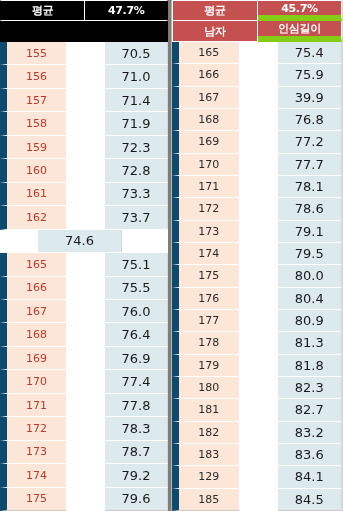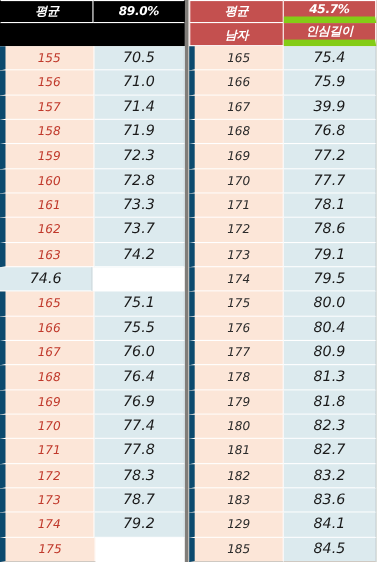--- a/index.html
+++ b/index.html
@@ -20,21 +20,20 @@
     background: #d8d8d0;
   }
 
   .panel {
     width: 171px;
     height: 511px;
     display: flex;
     flex-direction: column;
     background: #ffffff;
     position: relative;
-    font-style: italic;
   }
 
   .panel-left { border-right: 3px solid #807d79; }
   .panel-right { border-left: 1px solid #b9b6b1; }
 
   
   .hdr-row {
     display: flex;
     flex-direction: row;
     height: 21px;
@@ -110,49 +109,50 @@
     justify-content: center;
     font-size: 12px;
     line-height: 1;
     overflow: hidden;
     white-space: nowrap;
     border-bottom: 1px solid #ffffff;
   }
 
   .cell-h {
     background: #fce6d8;
-    border-left: 5px solid #0c4a6e;
+    border-left: 7px solid #0c4a6e;
     border-right: 1px solid #ffffff;
     font-size: 11px;
   }
   .cell-v {
     background: #dceaee;
     border-right: 1px solid #cfd9dd;
     font-weight: 400;
     font-size: 13px;
     color: #1a1a1a;
+    margin-left: 38px;
   }
 
   .panel-left .cell-h  { width: 87px; color: #c0392b; }
   .panel-left .cell-v  { width: 84px; }
   .panel-right .cell-h { width: 86px; color: #2b2b2b; }
   .panel-right .cell-v { width: 84px; }
 
   .row:last-child .cell { border-bottom: 1px solid #cfc9c2; }
 </style>
 </head>
 <body>
 
 <div id="root">
 
   <div class="panel panel-left">
 
     <div class="hdr-row r1">
       <div class="hdr-cell c1">평균</div>
-      <div class="hdr-cell c2">89.0%</div>
+      <div class="hdr-cell c2">47.7%</div>
     </div>
 
     <div class="hdr-row r2">
       <div class="hdr-cell c1">여자</div>
       <div class="hdr-cell c2">인심길이</div>
     </div>
 
     <div class="tbody" id="left-body">
         <div class="row">
           <div class="cell cell-h">155</div>
@@ -180,24 +180,20 @@
         </div>
         <div class="row">
           <div class="cell cell-h">161</div>
           <div class="cell cell-v">73.3</div>
         </div>
         <div class="row">
           <div class="cell cell-h">162</div>
           <div class="cell cell-v">73.7</div>
         </div>
         <div class="row">
-          <div class="cell cell-h">163</div>
-          <div class="cell cell-v">74.2</div>
-        </div>
-        <div class="row">
           <div class="cell cell-v">74.6</div>
         </div>
         <div class="row">
           <div class="cell cell-h">165</div>
           <div class="cell cell-v">75.1</div>
         </div>
         <div class="row">
           <div class="cell cell-h">166</div>
           <div class="cell cell-v">75.5</div>
         </div>
@@ -228,20 +224,21 @@
         <div class="row">
           <div class="cell cell-h">173</div>
           <div class="cell cell-v">78.7</div>
         </div>
         <div class="row">
           <div class="cell cell-h">174</div>
           <div class="cell cell-v">79.2</div>
         </div>
         <div class="row">
           <div class="cell cell-h">175</div>
+          <div class="cell cell-v">79.6</div>
         </div>
       </div>
   </div>
 
   <div class="panel panel-right">
 
     <div class="hdr-row r1">
       <div class="hdr-cell c1">평균</div>
       <div class="hdr-cell c2">45.7%</div>
     </div>

